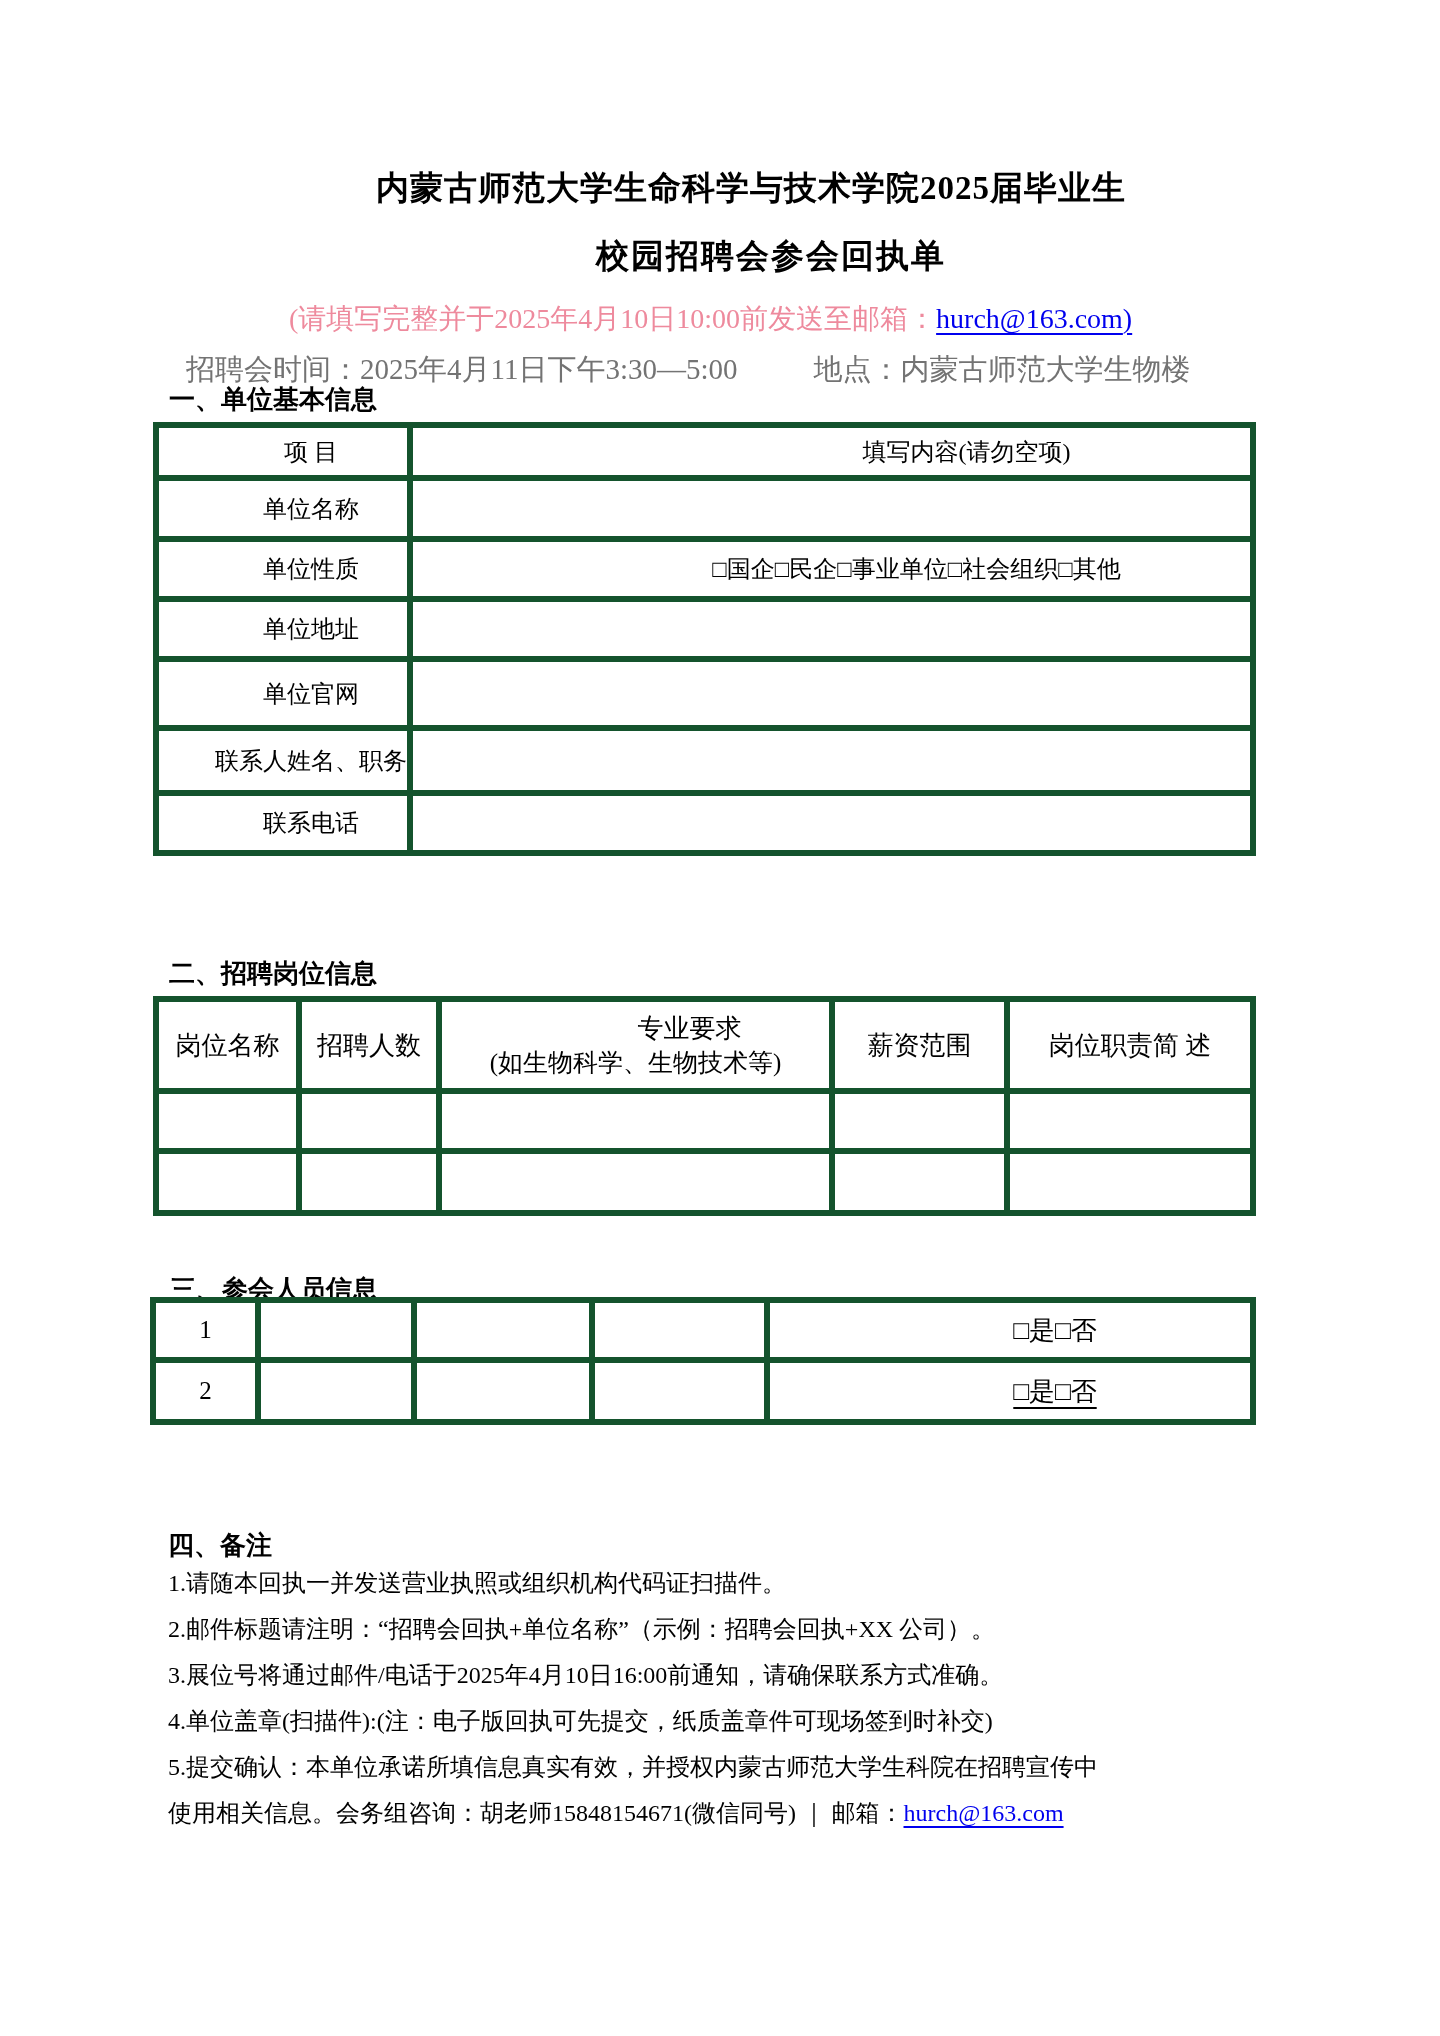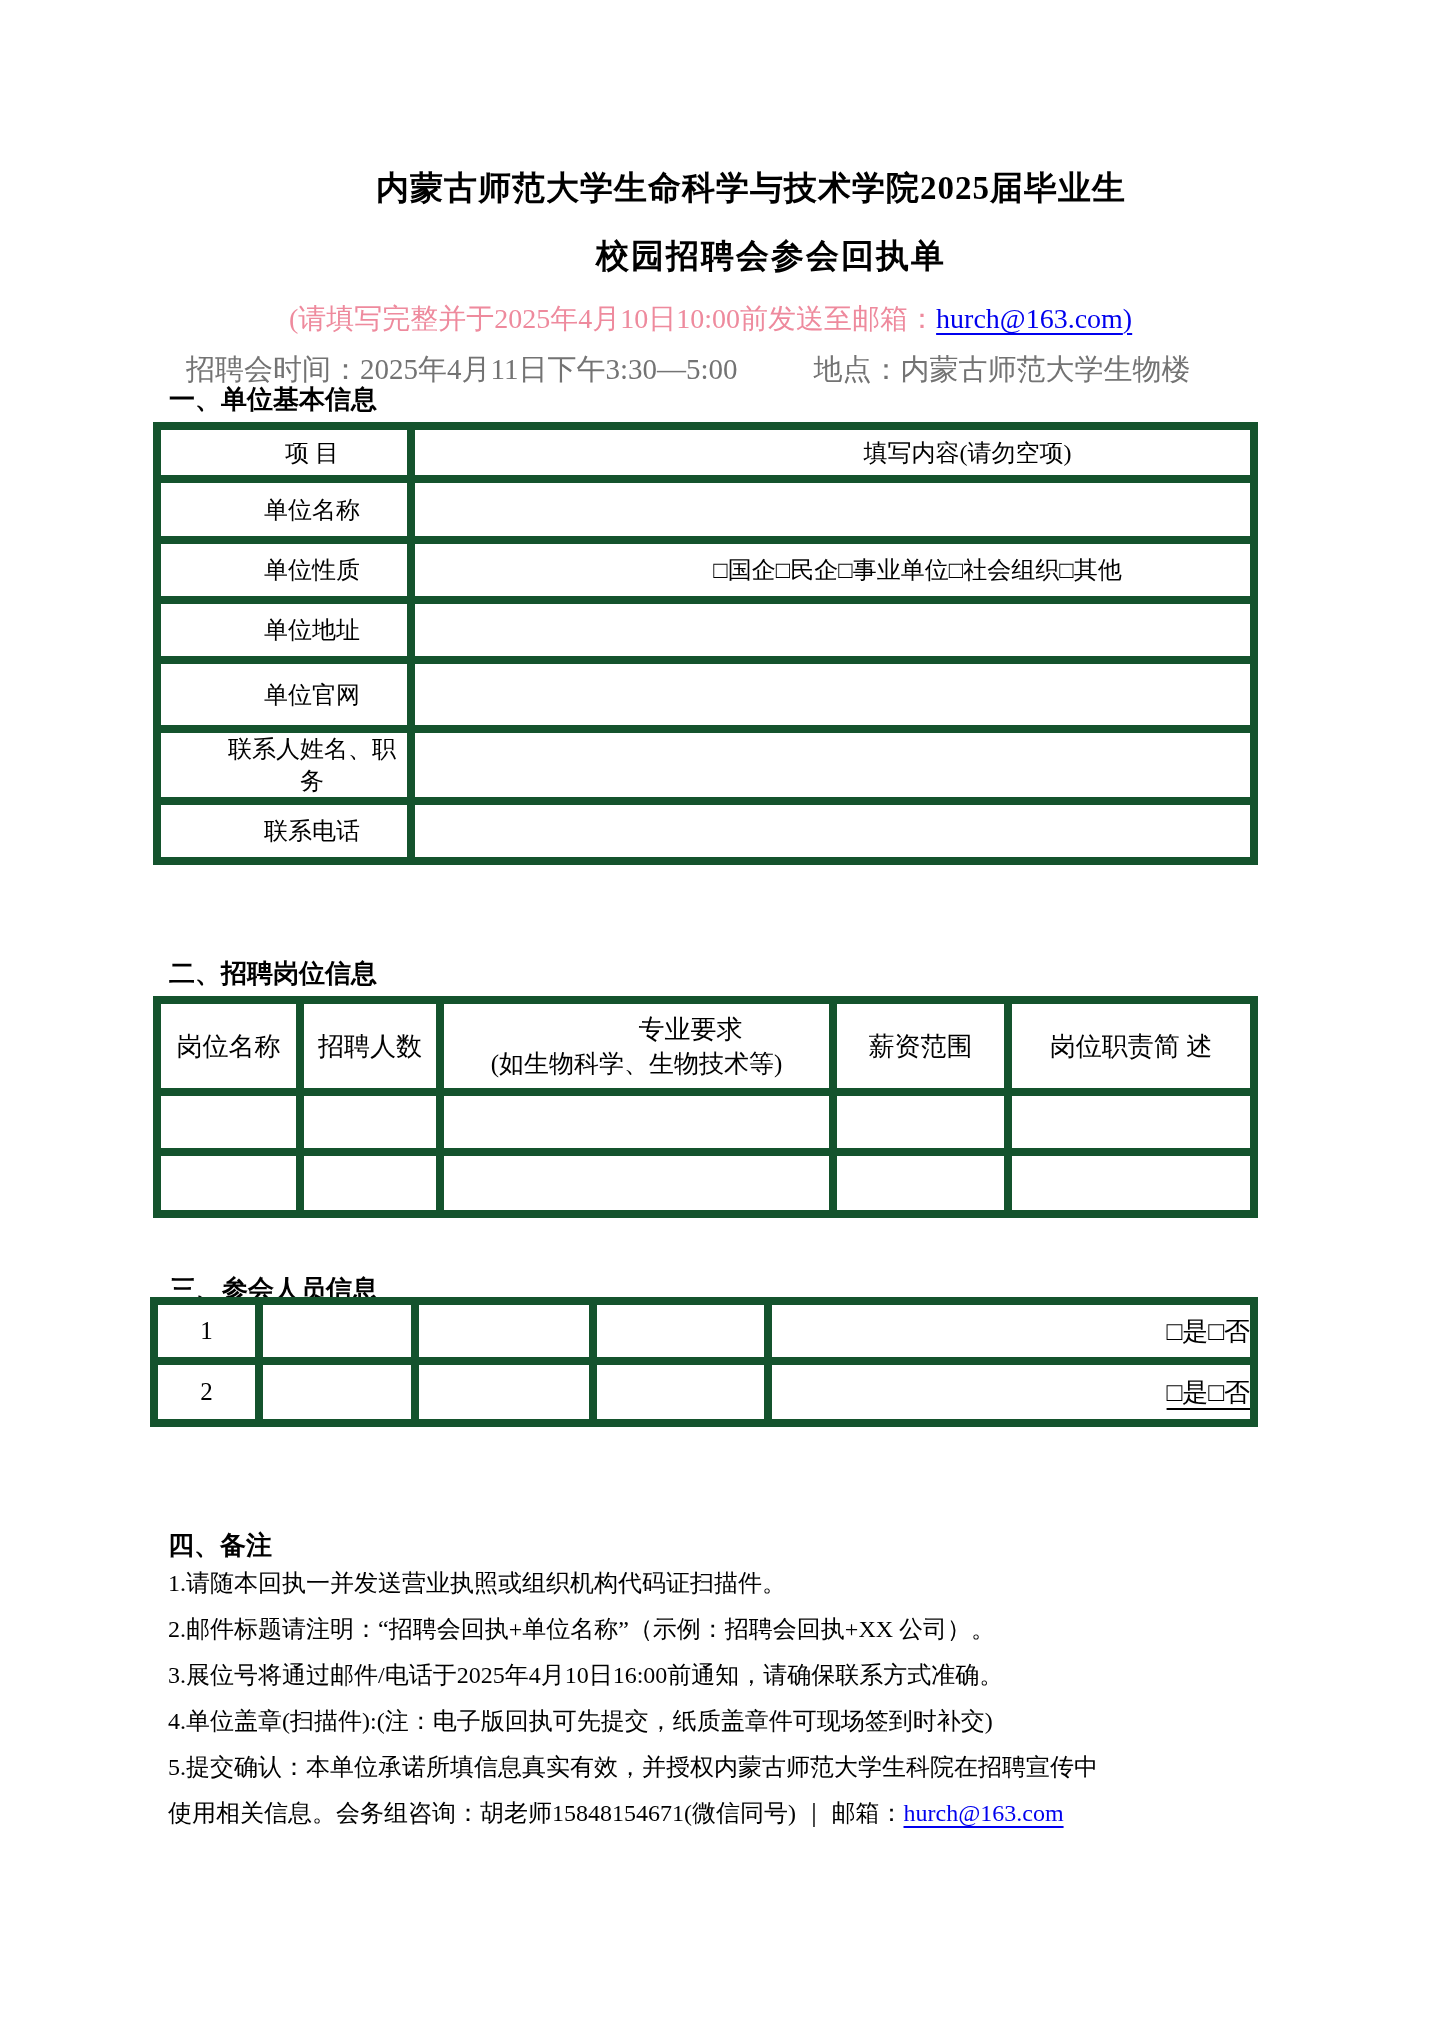--- a/index.html
+++ b/index.html
@@ -16,21 +16,21 @@
   .schedule { position:absolute; left:186px; top:350px; font-size:29px; color:#737373; white-space:nowrap; }
   .schedule .loc { margin-left:76px; }
 
   .sec-heading { position:absolute; font-size:26px; font-weight:bold; white-space:nowrap; }
   .h1 { left:169px; top:382px; }
   .h2 { left:169px; top:956px; }
   .h3 { left:170px; top:1272px; }
   .h4 { left:168px; top:1528px; }
 
   table.tbl { position:absolute; border-collapse:collapse; table-layout:fixed; background:#fff; }
-  .tbl td, .tbl th { border:8px solid #14532d; padding:0; font-weight:normal; vertical-align:middle; overflow:hidden; }
+  .tbl td, .tbl th { border:6px solid #14532d; padding:0; font-weight:normal; vertical-align:middle; overflow:hidden; }
 
   
   .tbl1 { left:153px; top:422px; width:1097px; }
   .tbl1 td { font-size:24px; }
   .tbl1 .lbl { text-align:center; padding-left:56px; }
   .tbl1 .val { text-align:center; }
   .tbl1 .val.inset-big { padding-left:270px; }
   .tbl1 .val.inset-mid { padding-left:170px; }
   .tbl1 tr.r1 { height:53px; } .tbl1 tr.r2 { height:61px; } .tbl1 tr.r3 { height:60px; }
   .tbl1 tr.r4 { height:60px; } .tbl1 tr.r5 { height:69px; } .tbl1 tr.r6 { height:65px;padding-left:11px; }
@@ -47,21 +47,21 @@
 
   
   .tbl3 { left:150px; top:1297px; width:1100px; }
   .tbl3 th { font-size:29px; text-align:center; }
   .tbl3 tr.hdr { height:58px; }
   .tbl3 tr.body { height:60px; }
   .tbl3 tr.body2 { height:62px; }
   .tbl3 td { font-size:25px; text-align:center; }
   .tbl3 .name-title-merged { }
   .tbl3 .merged-inner { display:flex; justify-content:space-between; padding-left:70px; padding-right:30px; }
-  .tbl3 .drive { text-align:right; padding-left:90px; font-size:26px; }
+  .tbl3 .drive { text-align:center; padding-left:90px; font-size:26px; }
   .tbl3 .drive.ul { text-decoration:underline; text-underline-offset:7px; }
 
   
   .notes { position:absolute; left:168px; top:1560px; font-size:24px; }
   .notes .note-line { height:46px; line-height:46px; white-space:nowrap; }
   .notes .email-link { color:#0000ee; text-decoration:underline; text-underline-offset:5px; cursor:pointer; }
 </style>
 </head>
 <body>
 

